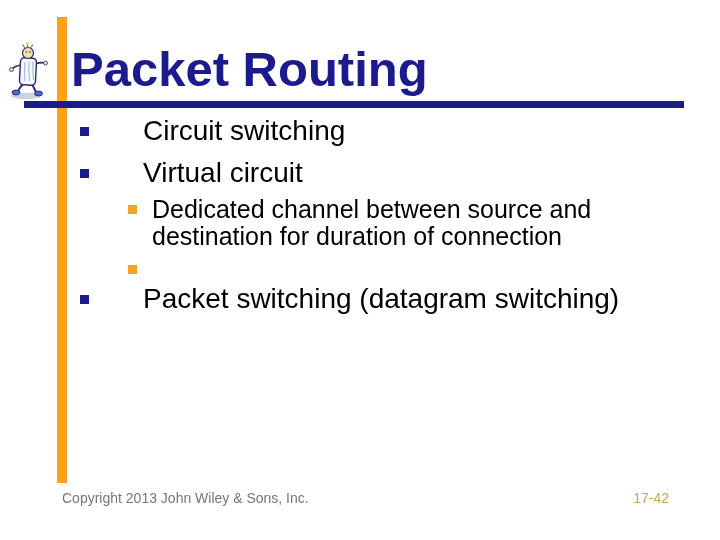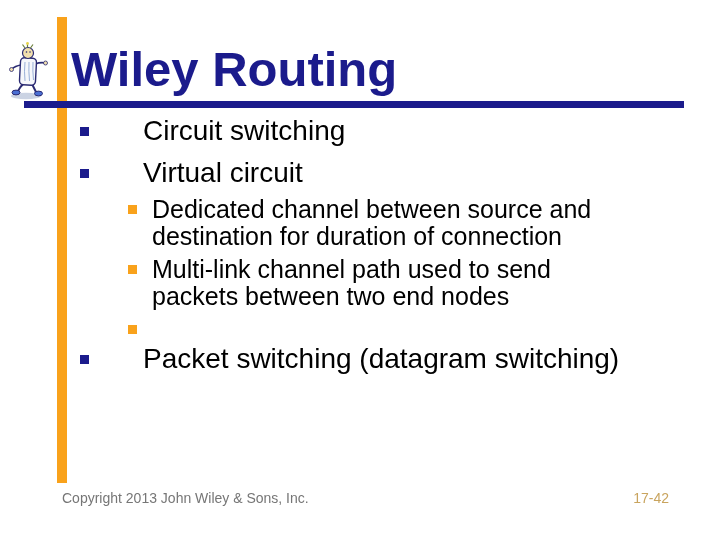--- a/index.html
+++ b/index.html
@@ -144,21 +144,21 @@
     <path d="M28 21 Q27.5 30 28.5 39" fill="none" stroke="#9ab0d8" stroke-width="1"></path>
 
     <circle cx="23" cy="12" r="5.5" fill="#f2e0ae" stroke="#2a2a72" stroke-width="1.2"></circle>
     <circle cx="21.5" cy="11" r="0.8" fill="#2a2a72"></circle>
     <circle cx="25" cy="11" r="0.8" fill="#2a2a72"></circle>
 
     <path d="M20 7 L17.5 3.5 M22.5 6.5 L22.5 2 M25.5 7 L28 3.5" fill="none" stroke="#6b7f3a" stroke-width="1.2"></path>
     <circle cx="22.5" cy="2.5" r="1.4" fill="#e8d44a"></circle>
   </svg>
 
-  <div class="title">Wiley Routing</div>
+  <div class="title">Packet Routing</div>
 
   <div class="hrule"></div>
 
   <div class="content">
 
     <div class="item l1">
       <span class="bullet"></span>
       <span class="txt">Circuit switching</span>
     </div>
 
@@ -166,25 +166,20 @@
       <span class="bullet"></span>
       <span class="txt">Virtual circuit</span>
     </div>
 
     <div class="item l2">
       <span class="bullet"></span>
       <span class="txt">Dedicated channel between source and
 destination for duration of connection</span>
     </div>
 
-    <div class="item l2">
-      <span class="bullet"></span>
-      <span class="txt">Multi-link channel path used to send
-packets between two end nodes</span>
-    </div>
 
     <div class="item l2">
       <span class="bullet"></span>
     </div>
 
     <div class="item l1">
       <span class="bullet"></span>
       <span class="txt">Packet switching (datagram switching)</span>
     </div>
 

